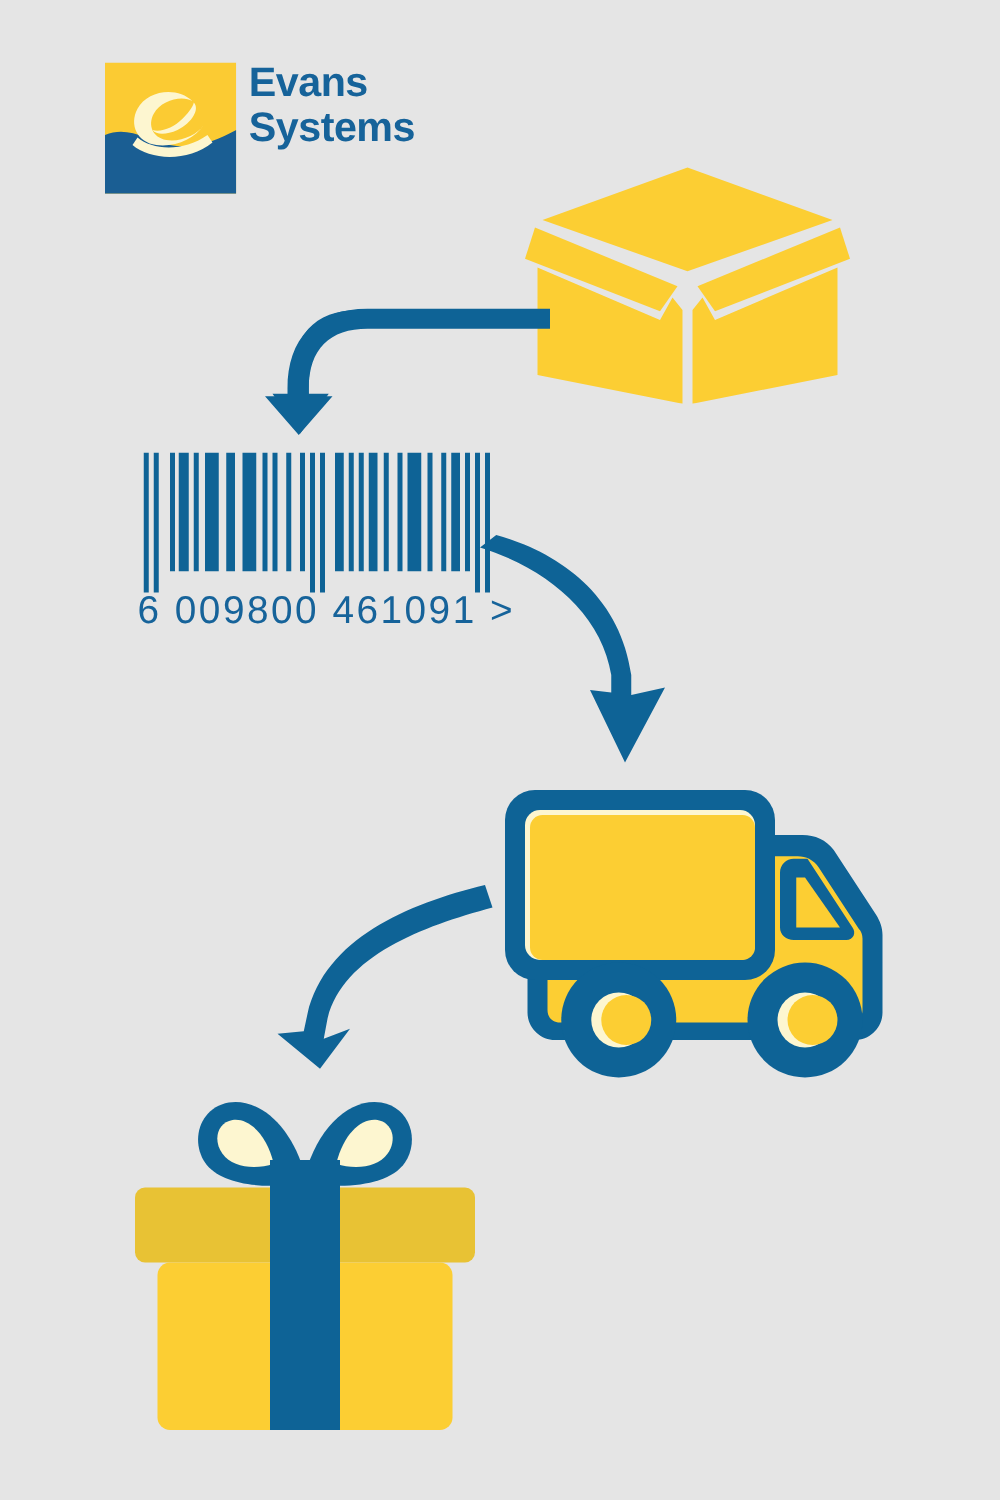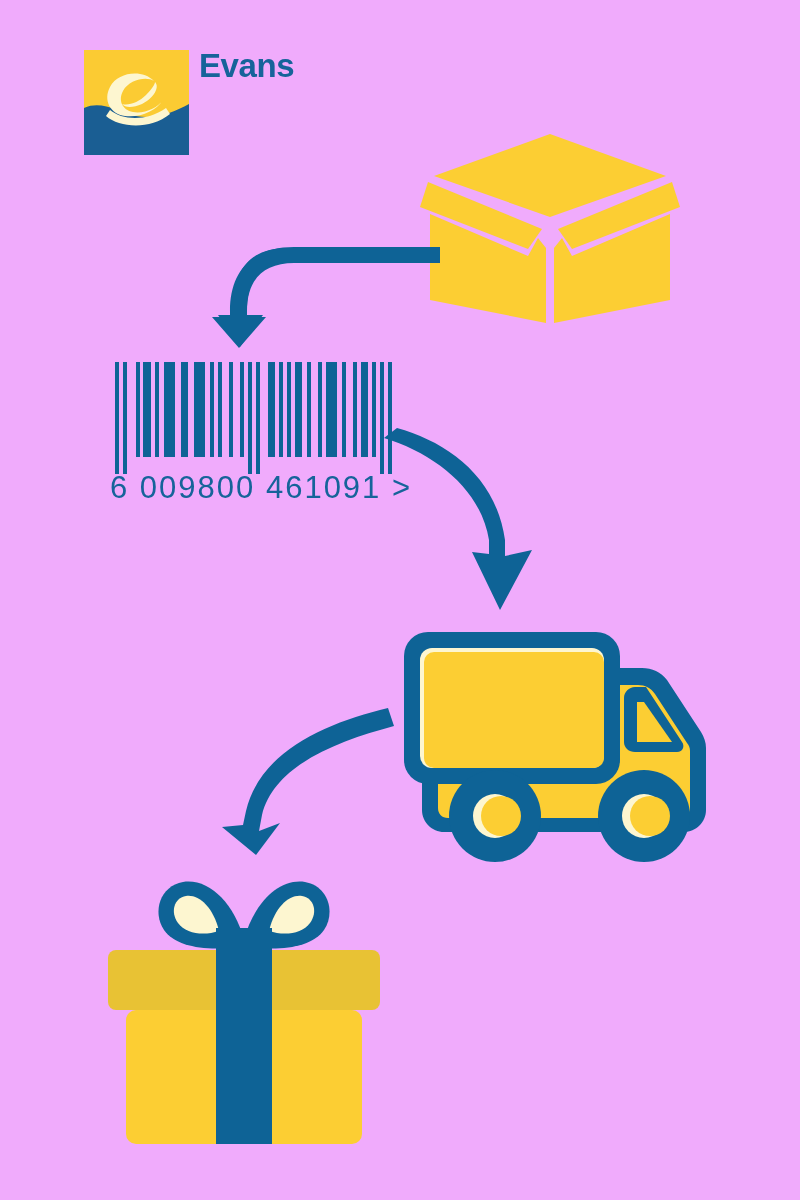--- a/index.html
+++ b/index.html
@@ -7,21 +7,21 @@
     padding: 0;
     background: #fdf6d0;
   }
   body {
     font-family: "Liberation Sans", sans-serif;
   }
   #page {
     position: relative;
     width: 800px;
     height: 1200px;
-    background: #f0abfc;
+    background: #e5e5e5;
     overflow: hidden;
   }
 
   
   #logo-block {
     position: absolute;
     left: 84px;
     top: 50px;
     width: 340px;
     height: 112px;
@@ -101,20 +101,21 @@
         <path d="M71 32
                  C 76 37, 70 48, 58 54
                  C 49 58, 41 58, 38 54
                  C 45 56, 55 52, 62 45
                  C 68 39, 71 34, 71 32 Z" fill="#FDF6D0"></path>
         <path d="M26 60 C 38 70, 62 72, 82 58 L86 64 C 66 80, 36 78, 22 66 Z" fill="#FDF6D0"></path>
       </svg>
     </div>
     <div id="logo-wordmark">
       <div>Evans</div>
+      <div>Systems</div>
     </div>
   </div>
 
   <div class="art" style="left:420px; top:128px; width:260px; height:195px;">
     <svg width="260" height="195" viewBox="0 0 260 195">
 
       <path d="M130 6 L246 48 L130 89 L14 48 Z" fill="#FCCE33"></path>
 
       <path d="M8 54 L0 79 L108 121 L122 101 Z" fill="#FCCE33"></path>
 

